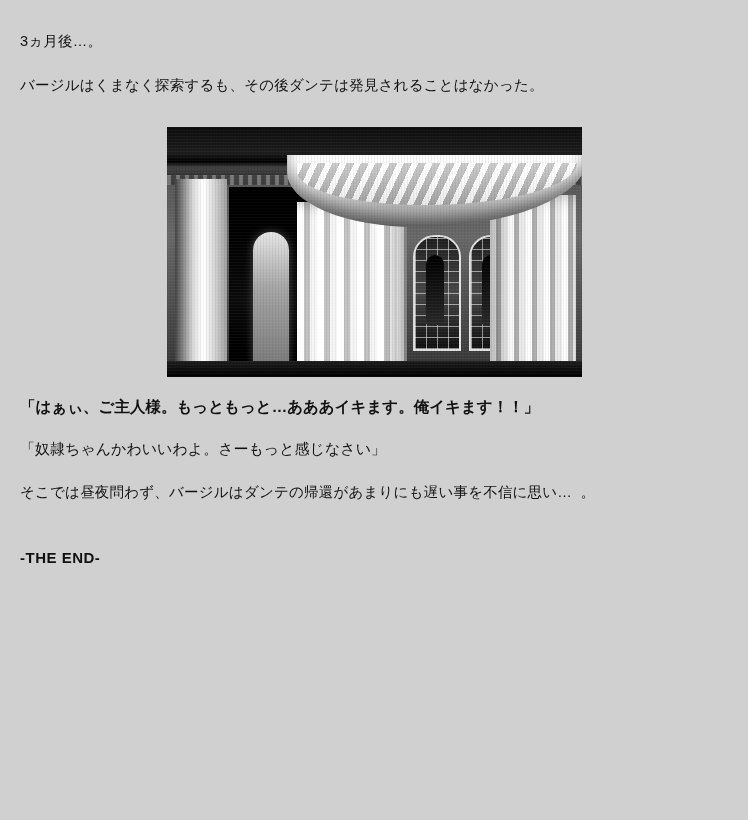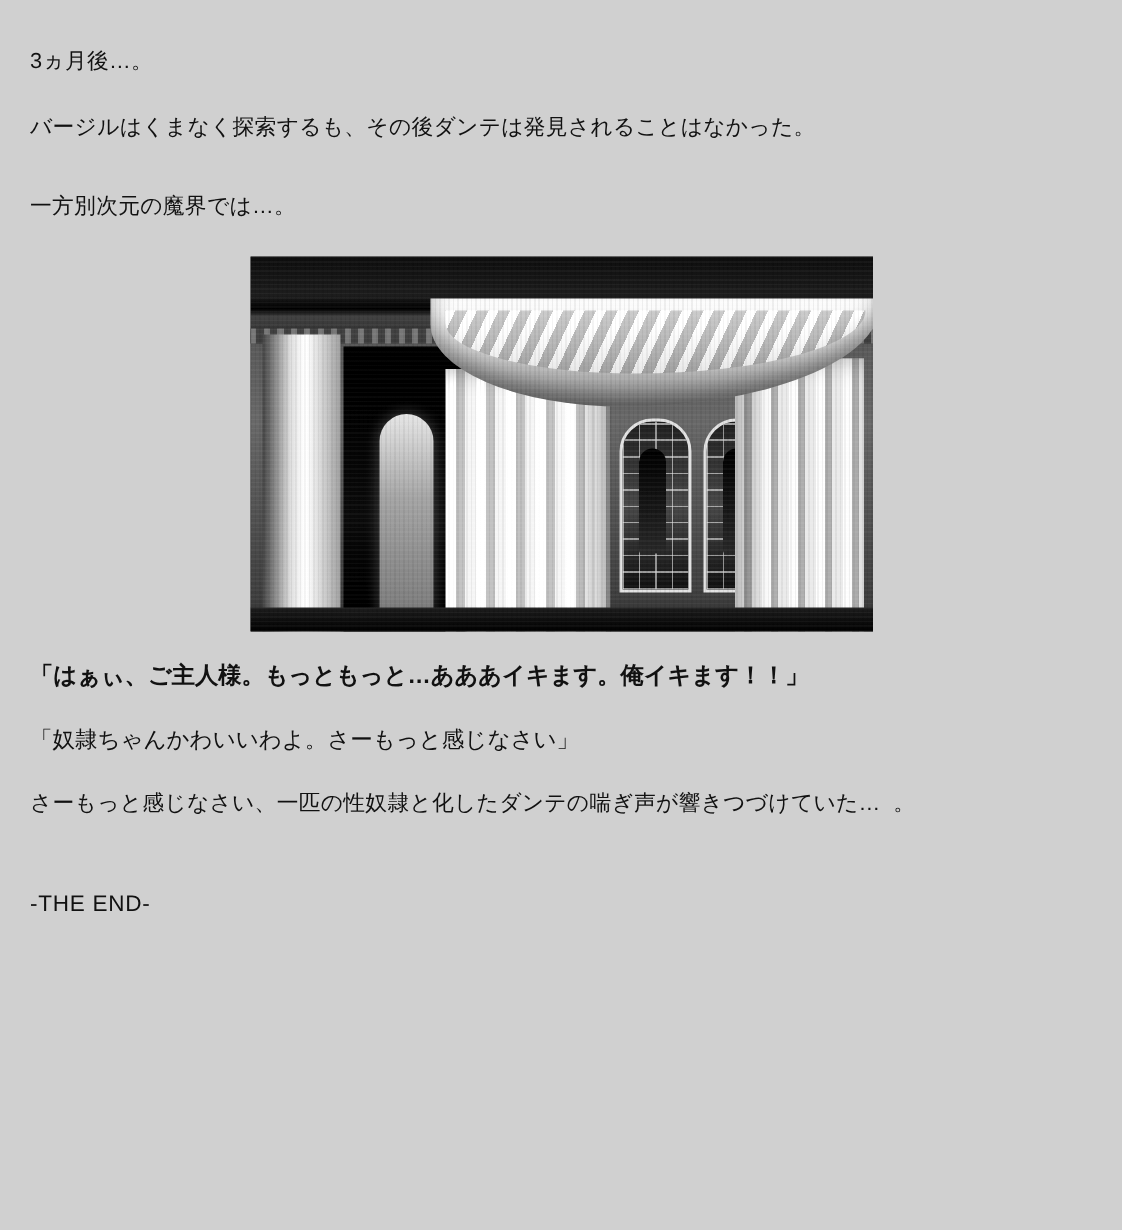--- a/index.html
+++ b/index.html
@@ -158,38 +158,37 @@
     margin: 0 0 20px 0;
     color: #111;
     line-height: 1.5;
   }
   .dialogue.bold {
     font-weight: bold;
     font-size: 15.5px;
   }
   .end-line {
     font-size: 15px;
-    font-weight: normal;
+    font-weight: bold;
     letter-spacing: .5px;
     margin-top: 46px;
     color: #111;
   }
 </style>
 </head>
 <body>
 
 <div class="page">
 
   <p class="para">3ヵ月後…。</p>
 
 
 
   <p class="para wide-gap">バージルはくまなく探索するも、その後ダンテは発見されることはなかった。</p>
 
-  <p class="para">一方別次元の魔界では…。</p>
 
   <div class="illustration-wrap">
     <div class="illustration" role="img">
       <div class="ill-wall"></div>
       <div class="ill-ceiling"></div>
       <div class="ill-alcove"></div>
       <div class="ill-statue"></div>
       <div class="ill-pillar-l"></div>
       <div class="ill-window w1"></div>
       <div class="ill-figure f1"></div>
@@ -202,17 +201,17 @@
       <div class="ill-grain"></div>
     </div>
   </div>
 
   <div class="spacer-md"></div>
 
   <p class="dialogue bold">「はぁぃ、ご主人様。もっともっと…あああイキます。俺イキます！！」</p>
 
   <p class="dialogue">「奴隷ちゃんかわいいわよ。さーもっと感じなさい」</p>
 
-  <p class="para">さーもっと感じなさい、一匹の性奴隷と化したダンテの喘ぎ声が響きつづけていた…  。</p>
+  <p class="para">そこでは昼夜問わず、バージルはダンテの帰還があまりにも遅い事を不信に思い…  。</p>
 
   <div class="end-line">-THE END-</div>
 
 </div>
 
 </body></html>

